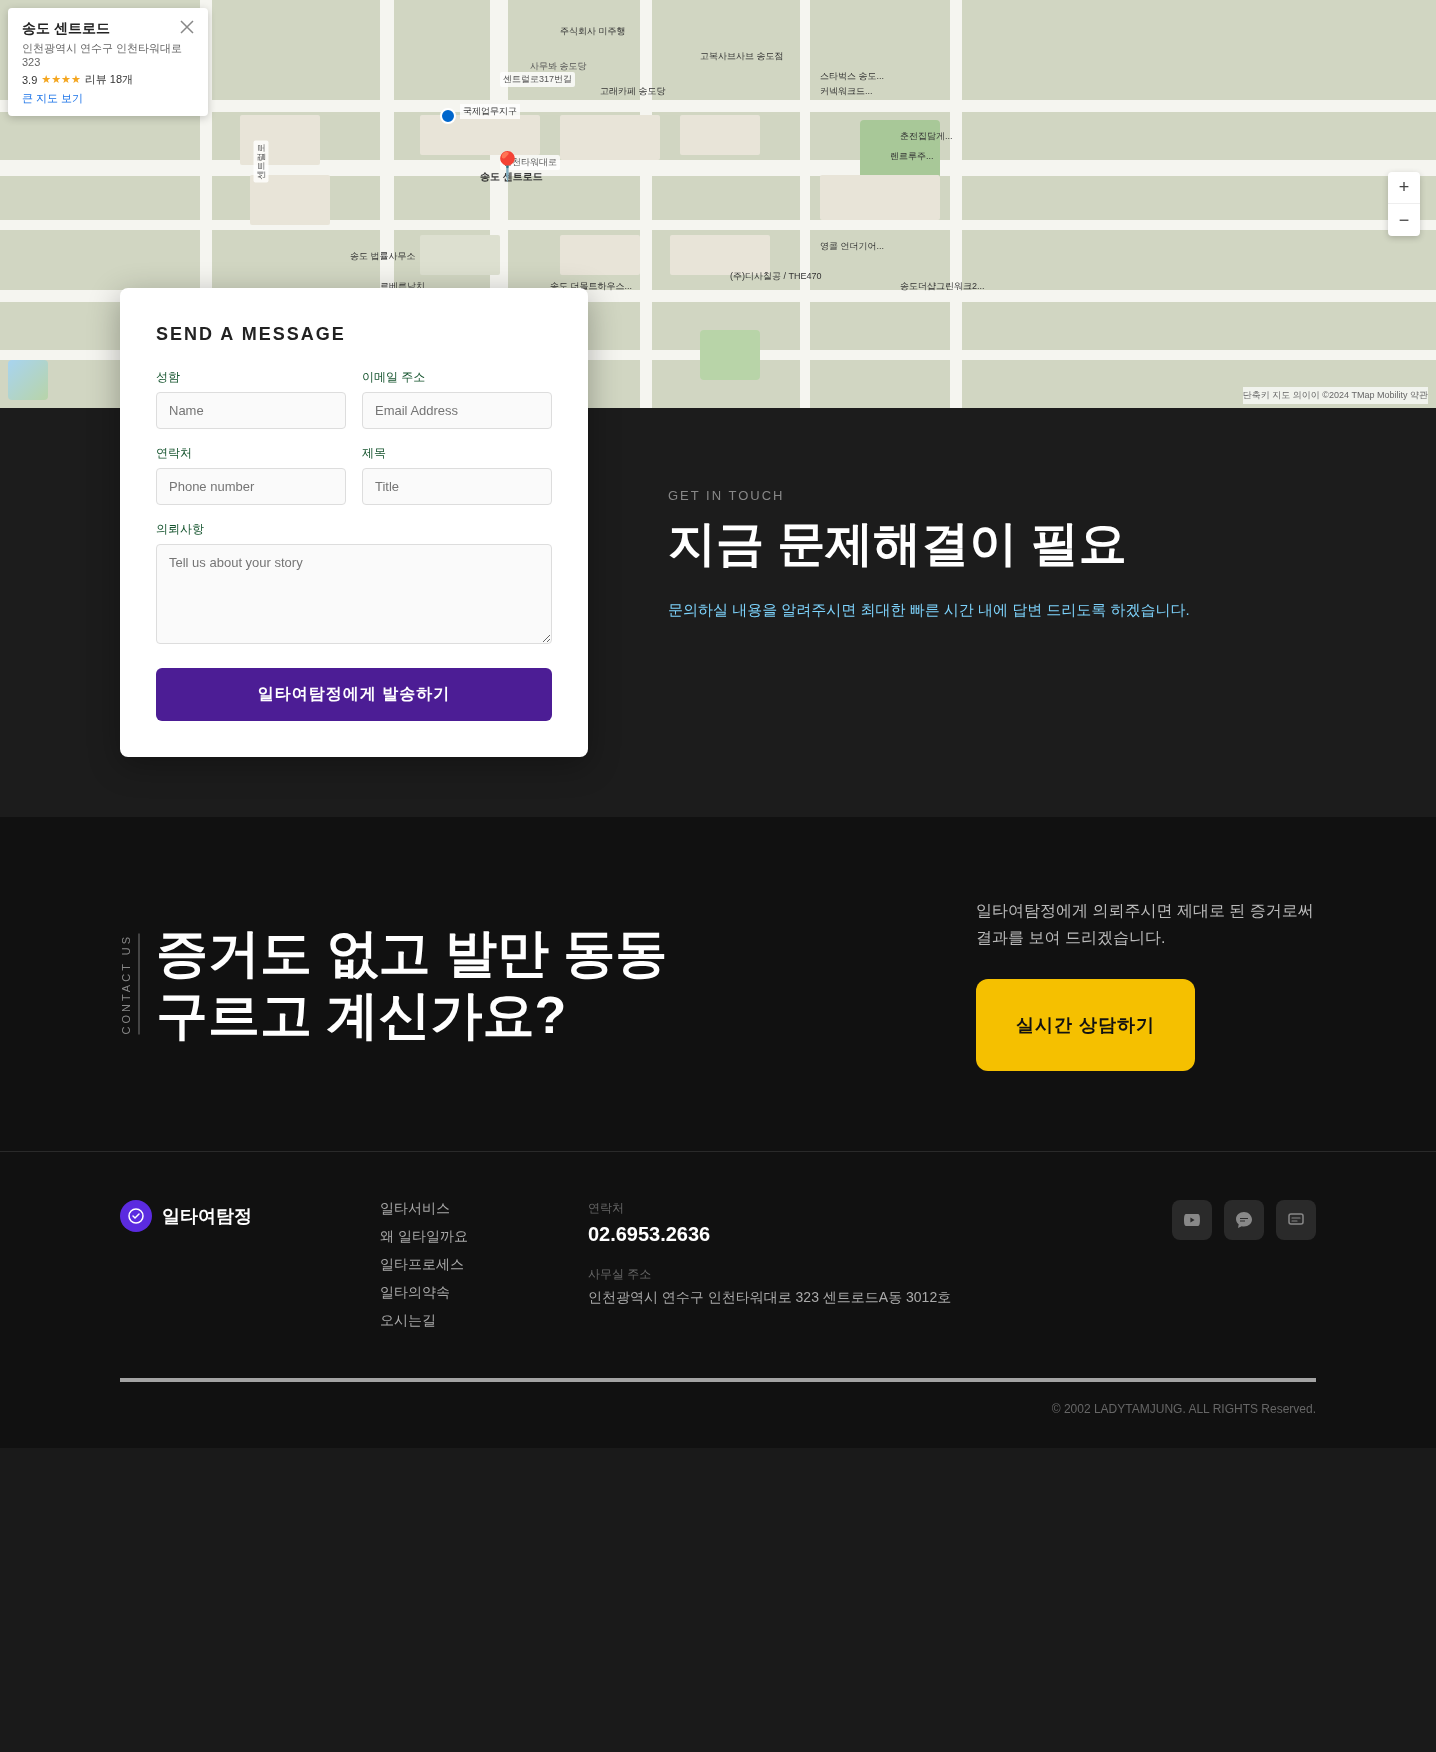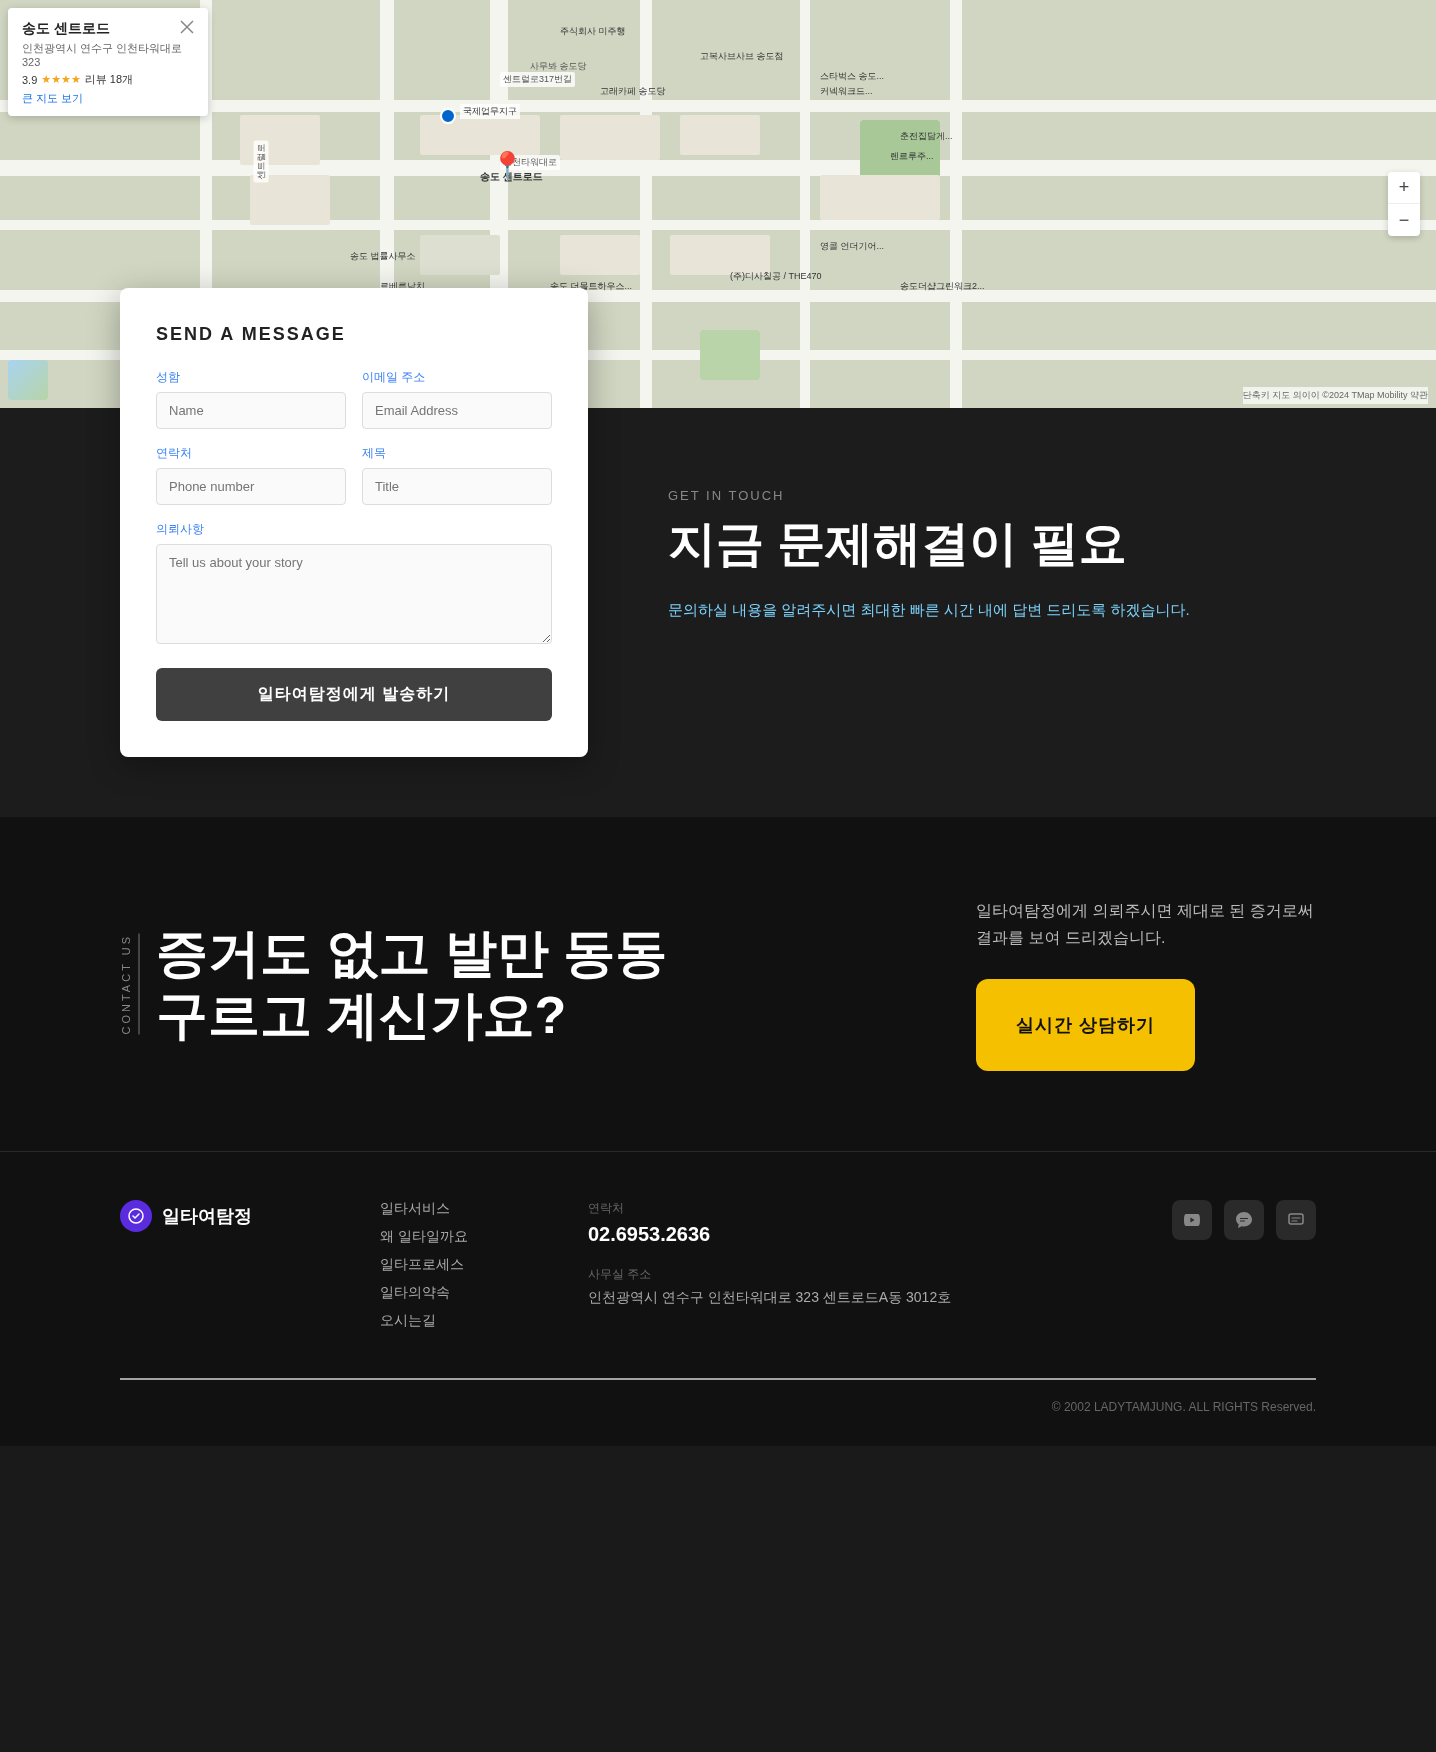--- a/index.html
+++ b/index.html
@@ -148,41 +148,41 @@
       margin-bottom: 16px;
     }
     .form-group {
       flex: 1;
       display: flex;
       flex-direction: column;
       gap: 6px;
     }
     .form-group label {
       font-size: 12px;
-      color: #3b82f6;
+      color: #14532d;
     }
     .form-group input, .form-group textarea {
       border: 1px solid #ddd;
       border-radius: 4px;
       padding: 10px 12px;
       font-size: 13px;
       color: #999;
       outline: none;
       width: 100%;
       background: #fafafa;
     }
     .form-group textarea {
       height: 100px;
       resize: vertical;
       font-family: inherit;
     }
     .form-full { margin-bottom: 16px; }
     .submit-btn {
       width: 100%;
-      background: #404040;
+      background: #4c1d95;
       color: #fff;
       border: none;
       border-radius: 6px;
       padding: 16px;
       font-size: 16px;
       font-weight: 600;
       cursor: pointer;
       margin-top: 8px;
       letter-spacing: 1px;
     }
@@ -342,21 +342,21 @@
       background: #2a2a2a;
       border-radius: 8px;
       display: flex;
       align-items: center;
       justify-content: center;
       color: #888;
       font-size: 16px;
       cursor: pointer;
     }
     .footer-bottom {
-      border-top: 2px solid #a3a3a3;
+      border-top: 4px solid #a3a3a3;
       padding-top: 20px;
       text-align: right;
       font-size: 12px;
       color: #666;
     }
 
     
     .map-label {
       position: absolute;
       font-size: 10px;

